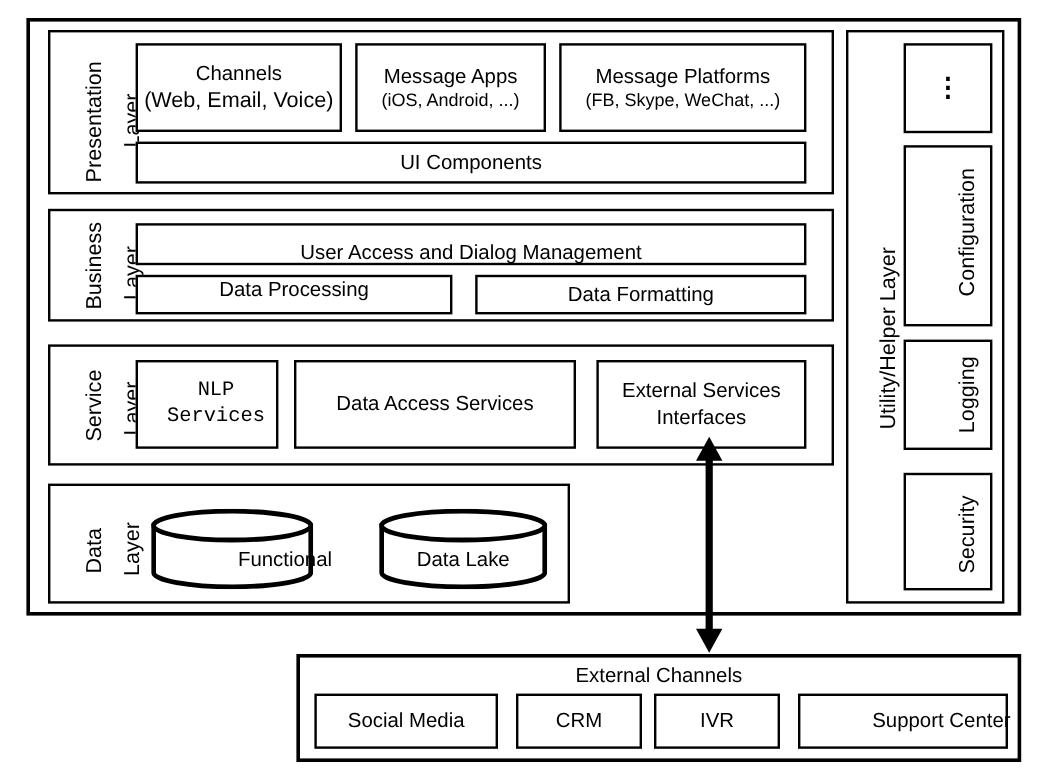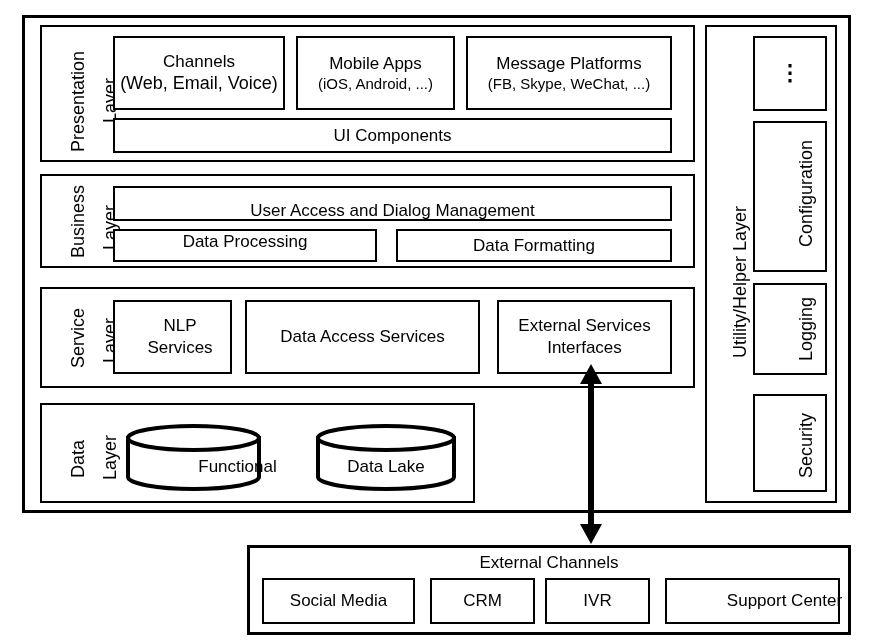--- a/index.html
+++ b/index.html
@@ -80,21 +80,21 @@
   <div class="vlabel" style="left:101px; top:123px; font-size:18px;">Layer</div>
 
   <div class="box thin" style="left:113px; top:36px; width:172px; height:74px;"></div>
   <div class="ctext" style="left:113px; top:36px; width:172px; height:74px; font-size:17px;">
     <span class="l1">Channels</span>
     <span class="l2" style="font-size:18px;">(Web, Email, Voice)</span>
   </div>
 
   <div class="box thin" style="left:296px; top:36px; width:159px; height:74px;"></div>
   <div class="ctext" style="left:296px; top:36px; width:159px; height:74px; font-size:17px;">
-    <span class="l1">Mobile Apps</span>
+    <span class="l1">Message Apps</span>
     <span class="l2" style="font-size:15px;">(iOS, Android, ...)</span>
   </div>
 
   <div class="box thin" style="left:466px; top:36px; width:206px; height:74px;"></div>
   <div class="ctext" style="left:466px; top:36px; width:206px; height:74px; font-size:17px;">
     <span class="l1">Message Platforms</span>
     <span class="l2" style="font-size:15px;">(FB, Skype, WeChat, ...)</span>
   </div>
 
   <div class="box thin" style="left:113px; top:118px; width:559px; height:35px;"></div>
@@ -119,21 +119,21 @@
   <div class="box thin" style="left:396px; top:229px; width:276px; height:33px;"></div>
   <div class="ctext" style="left:396px; top:229px; width:276px; height:33px; font-size:17px;">
     <span class="l1">Data Formatting</span>
   </div>
 
   <div class="box thin" style="left:40px; top:287px; width:655px; height:101px;"></div>
   <div class="vlabel" style="left:69px; top:368px; font-size:18px;">Service</div>
   <div class="vlabel" style="left:101px; top:363px; font-size:18px;">Layer</div>
 
   <div class="box thin" style="left:113px; top:300px; width:119px; height:74px;"></div>
-  <div class="ctext" style="left:113px; top:300px; width:134px; height:74px; font-size:17px;">
+  <div class="ctext" style="left:113px; top:300px; width:134px; height:74px; font-size:17px;font-family:Liberation Mono, monospace;">
     <span class="l1">NLP</span>
     <span class="l2">Services</span>
   </div>
 
   <div class="box thin" style="left:245px; top:300px; width:235px; height:74px;"></div>
   <div class="ctext" style="left:245px; top:300px; width:235px; height:74px; font-size:17px;">
     <span class="l1">Data Access Services</span>
   </div>
 
   <div class="box thin" style="left:497px; top:300px; width:175px; height:74px;"></div>

